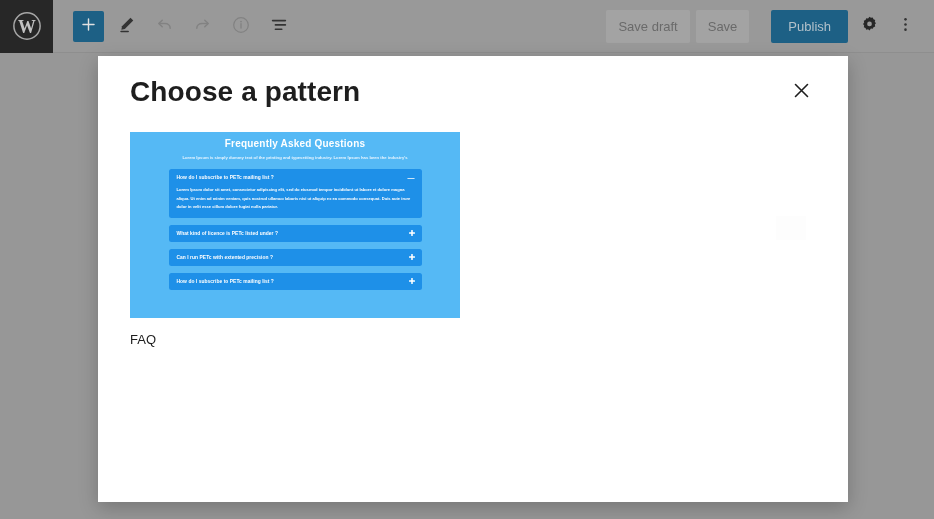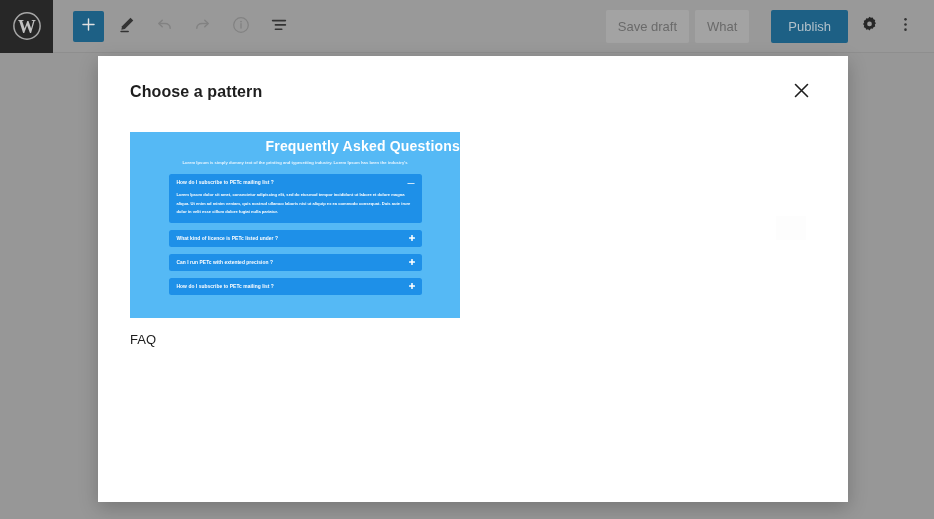--- a/index.html
+++ b/index.html
@@ -61,43 +61,42 @@
     position: absolute; left: 98px; top: 56px;
     width: 750px; height: 446px;
     background: #ffffff;
     box-shadow: 0 6px 18px rgba(0,0,0,0.22);
   }
   .modal-head {
     height: 72px; display: flex; align-items: center;
     padding: 0 30px 0 32px;
   }
   .modal-title {
-    font-size: 16px; font-weight: 600; color: #1e1e1e;
+    font-size: 28px; font-weight: 600; color: #1e1e1e;
     letter-spacing: .1px;
   }
   .modal-head-spacer { flex: 1 1 auto; }
   .close-btn {
     width: 34px; height: 34px; background: transparent; border: none;
     cursor: pointer; display: flex; align-items: center; justify-content: center;
   }
   .modal-body { padding: 4px 32px 0 32px; }
 
   
   .pattern-item { width: 330px; }
   .pattern-preview {
     width: 330px; height: 186px;
     background: #55b9f5;
     overflow: hidden; position: relative;
     cursor: pointer;
   }
   .faq-head { text-align: center; padding-top: 6px; }
   .faq-title {
-    color: #ffffff; font-size: 14px; font-weight: 700;
+    color: #ffffff; font-size: 10px; font-weight: 700;
     letter-spacing: .2px;
-    text-align: right;
   }
   .faq-sub {
     color: #e8f5ff; font-size: 4.2px; line-height: 1.95;
     margin: 5px auto 0; width: 230px; text-align: center;
     font-weight: 600;
   }
   .acc-list { margin: 7px auto 0; width: 253px; }
   .acc {
     background: #1e90e8; border-radius: 2.5px;
     margin-bottom: 7px; overflow: hidden;
@@ -198,21 +197,21 @@
             <path d="M3.6 5.6h12.8M6.4 9.9h10M6.4 14.2h6.4" stroke="#2b2b2b" stroke-width="1.6" stroke-linecap="round"></path>
           </svg>
         </span>
       </button>
     </div>
 
     <div class="tb-spacer"></div>
 
     <div class="tb-right">
       <button class="pill">Save draft</button>
-      <button class="pill">What</button>
+      <button class="pill">Save</button>
       <button class="pill publish">Publish</button>
 
       <button class="icon-btn">
         <span>
           <svg width="19" height="19" viewBox="0 0 20 20">
             <path d="M10 1.8l1.5 1.2 1.9-.4.8 1.8 1.8.8-.4 1.9 1.2 1.5-1.2 1.5.4 1.9-1.8.8-.8 1.8-1.9-.4L10 16.3l-1.5-1.2-1.9.4-.8-1.8-1.8-.8.4-1.9L3.2 9.4l1.2-1.5-.4-1.9 1.8-.8.8-1.8 1.9.4z" fill="#1d1d1d"></path>
             <circle cx="10" cy="9.4" r="2.5" fill="#a8a8a8"></circle>
           </svg>
         </span>
       </button>

